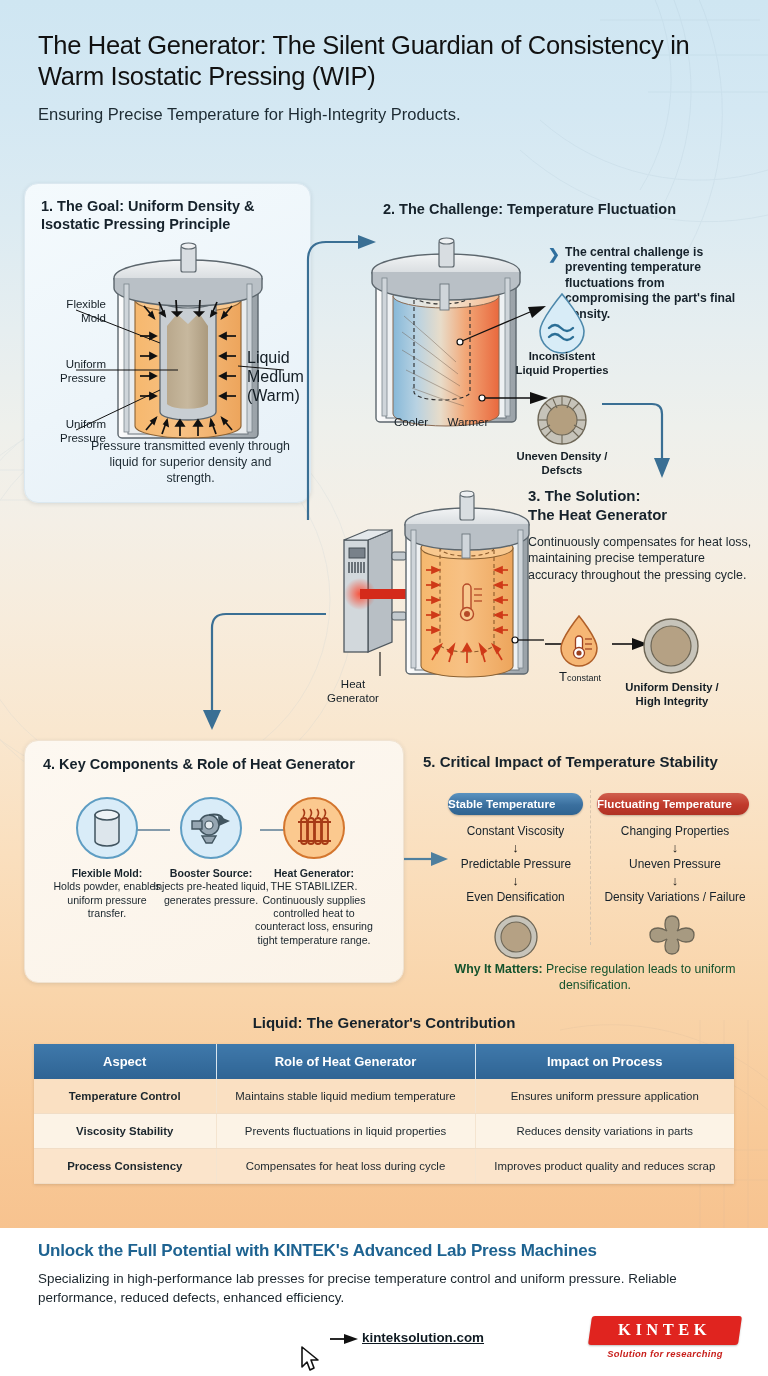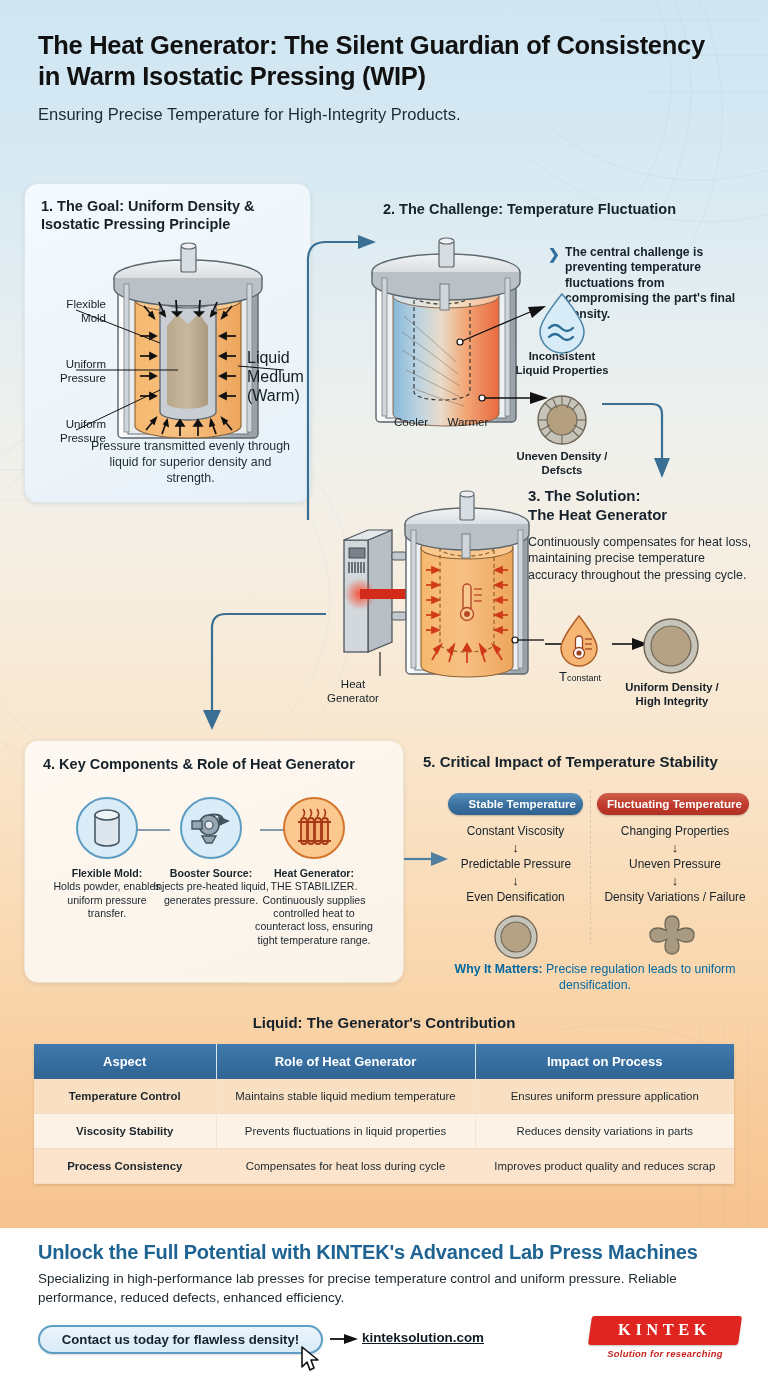--- a/index.html
+++ b/index.html
@@ -27,21 +27,21 @@
         #f6bd88 89.5%,
         #ffffff 89.6%,
         #ffffff 100%);
   }
   
   .bg-art { position:absolute; inset:0; pointer-events:none; opacity:.5; }
 
   
   .header { position:absolute; left:38px; top:30px; width:690px; }
   .title {
-    font-size: 25.5px; font-weight: 700; line-height: 1.23;
+    font-size: 25.5px; font-weight: 400; line-height: 1.23;
     color:#111; letter-spacing:-0.3px;
   }
   .subtitle { margin-top: 12px; font-size:16.5px; color:#1d2b33; }
 
   
   .card {
     position:absolute; border-radius:14px;
     box-shadow: 0 1px 4px rgba(40,60,80,.13);
   }
   .card-1 { left:24px; top:183px; width:287px; height:320px;
@@ -75,32 +75,32 @@
 
   
   .sec3-head { position:absolute; left:528px; top:487px; width:220px; }
   .sec3-body { position:absolute; left:528px; top:534px; width:225px;
     font-size:12.4px; color:#1b262d; line-height:1.31; }
 
   
   .sec5-head { position:absolute; left:423px; top:753px; width:340px; }
   .badge {
     position:absolute; border-radius:14px; color:#fff; font-weight:700;
-    font-size:11.6px; text-align:right; padding:4px 7px 5px;
+    font-size:11.6px; text-align:left; padding:4px 0 5px;
     box-shadow: 0 1px 2px rgba(0,0,0,.22);
   }
   .badge.stable { left:448px; top:793px; width:135px;
     background:linear-gradient(180deg,#5b93c0 0%,#3a6f9e 55%,#2f6390 100%); }
   .badge.fluct { left:597px; top:793px; width:152px;
     background:linear-gradient(180deg,#d0604e 0%,#c0392b 55%,#b03224 100%); }
   .flow { position:absolute; text-align:center; font-size:11.9px; color:#16222b; }
   .arrow-dn { position:absolute; text-align:center; font-size:13px; color:#111; line-height:1; }
   .why {
     position:absolute; left:425px; top:962px; width:340px;
-    text-align:center; font-size:12.3px; color:#0369a1; line-height:1.28;
+    text-align:center; font-size:12.3px; color:#14532d; line-height:1.28;
   }
   .why b { font-weight:700; }
   .divider-v {
     position:absolute; left:590px; top:790px; width:0; height:155px;
     border-left:1px dashed #d9c6ae;
   }
 
   
   .comp { position:absolute; text-align:center; width:118px; }
   .comp .circ {
@@ -132,21 +132,21 @@
     border-right:1px solid #f4e4d0; border-bottom:1px solid #f1ddc6;
   }
   table.summary td:last-child { border-right:none; }
   table.summary td:first-child { font-weight:700; }
   table.summary tr.r0 td { background:#fae0c2; }
   table.summary tr.r1 td { background:#fcf3e6; }
   table.summary tr.r2 td { background:#fbe4cb; }
 
   
   .footer { position:absolute; left:0; top:1228px; width:768px; height:148px; background:#fff; }
-  .f-title { position:absolute; left:38px; top:13px; font-size:20px; font-weight:700; color:#1e6391; letter-spacing:-.2px; }
+  .f-title { position:absolute; left:38px; top:13px; font-size:17px; font-weight:700; color:#1e6391; letter-spacing:-.2px; }
   .f-sub { position:absolute; left:38px; top:42px; width:700px; font-size:13.4px; color:#1b262d; line-height:1.4; }
   .cta {
     position:absolute; left:38px; top:97px; width:285px; height:29px;
     border:2px solid #5e9dc3; border-radius:15px;
     background:linear-gradient(180deg,#eaf4fb 0%,#d8ebf7 100%);
     display:flex; align-items:center; justify-content:center;
     font-size:13.2px; font-weight:700; color:#16222b;
     box-shadow:0 1px 2px rgba(0,0,0,.14);
   }
   .url {
@@ -665,21 +665,20 @@
       <td>Process Consistency</td>
       <td>Compensates for heat loss during cycle</td>
       <td>Improves product quality and reduces scrap</td>
     </tr>
   </tbody>
 </table>
 
 <div class="footer">
   <div class="f-title">Unlock the Full Potential with KINTEK's Advanced Lab Press Machines</div>
   <div class="f-sub">Specializing in high-performance lab presses for precise temperature control and uniform pressure. Reliable performance, reduced defects, enhanced efficiency.</div>
-  <div class="cta">Contact us today for flawless density!</div>
   <svg class="cta-arrow" style="left:300px;top:118px" width="22" height="26" viewBox="0 0 22 26">
     <path d="M2 1 L2 21 L7 16 L10 24 L14 22 L11 14 L18 14 Z" fill="#fff" stroke="#111" stroke-width="1.6" stroke-linejoin="round"></path>
   </svg>
   <svg class="cta-arrow" style="left:330px;top:104px" width="28" height="14" viewBox="0 0 28 14">
     <line x1="0" y1="7" x2="16" y2="7" stroke="#111" stroke-width="1.8"></line>
     <polygon points="28,7 14,2 14,12" fill="#111"></polygon>
   </svg>
   <a class="url" href="#">kinteksolution.com</a>
   <div class="logo">
     <div class="logo-box">

